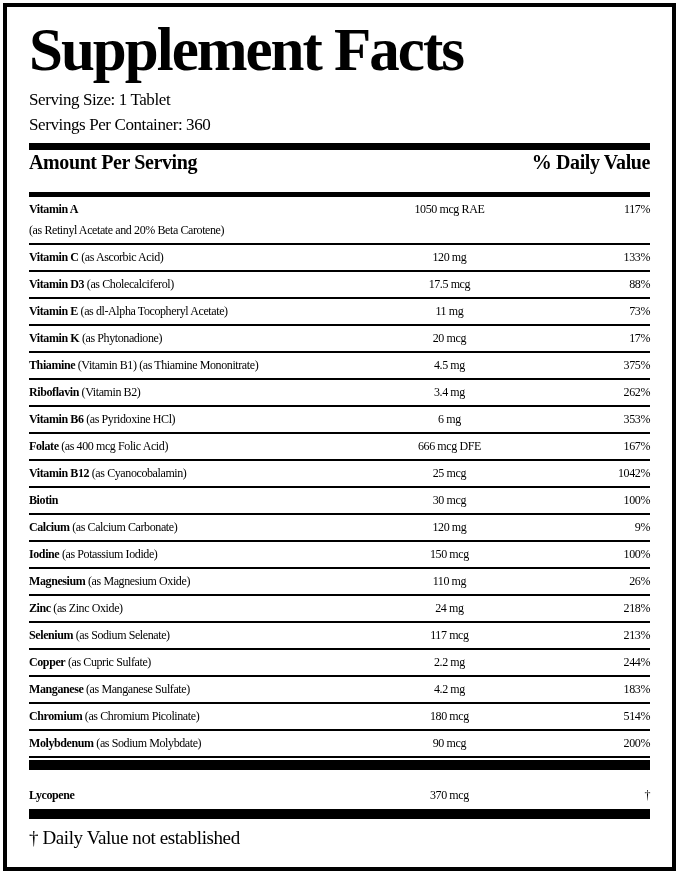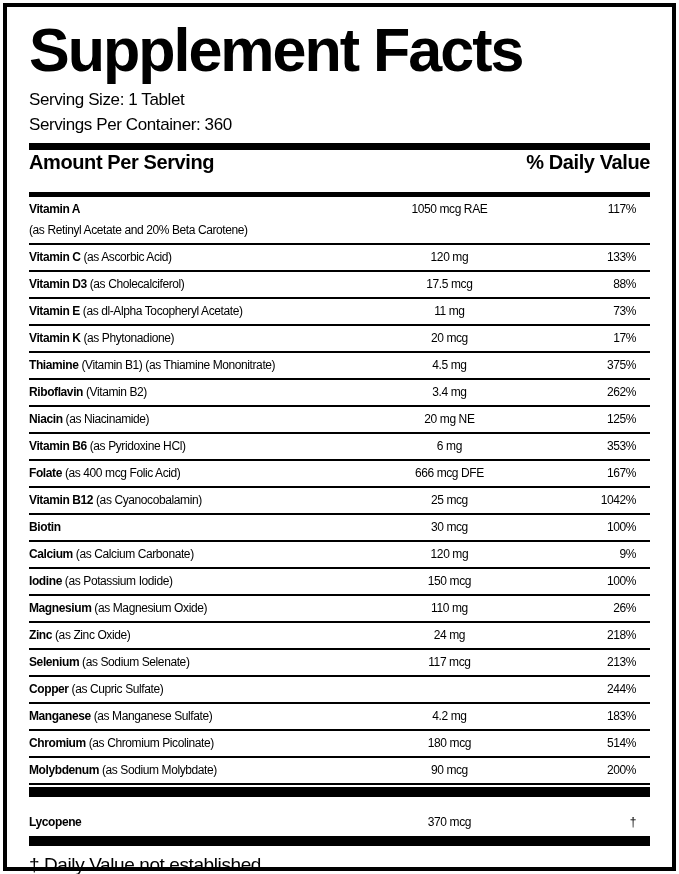--- a/index.html
+++ b/index.html
@@ -8,20 +8,21 @@
     background: #ffffff;
     font-family: "Liberation Sans", sans-serif;
     color: #000000;
   }
   .stage {
     position: relative;
     width: 679px;
     height: 874px;
     background: #ffffff;
     overflow: hidden;
+    font-family: Liberation Serif, serif;
   }
   .panel {
     position: absolute;
     top: 3px; left: 3px; right: 3px; bottom: 3px;
     border: 4px solid #000000;
     box-sizing: border-box;
     padding: 12px 22px 8px 22px;
     background: #ffffff;
   }
   .title {
@@ -70,21 +71,21 @@
   .row .amt {
     position: absolute;
     top: 0;
     left: calc(67.7% - 95px);
     width: 190px;
     text-align: center;
   }
   .row .dv {
     position: absolute;
     top: 0;
-    right: 14px;
+    right: 0;
     text-align: center;
   }
   .row .sub {
     line-height: 21px;
     white-space: nowrap;
   }
   .other-section .row { border-bottom: none; padding: 3px 0; margin-top: 12px; }
   .footnote {
     font-size: 19px;
     letter-spacing: -0.4px;
@@ -169,28 +170,20 @@
 
   <div class="row">
     <div class="line1">
       <span class="nm"><b class="n">Riboflavin</b><span class="d"> (Vitamin B2)</span></span>
       <span class="amt">3.4 mg</span>
       <span class="dv">262%</span>
     </div>
 
   </div>
 
-  <div class="row">
-    <div class="line1">
-      <span class="nm"><b class="n">Niacin</b><span class="d"> (as Niacinamide)</span></span>
-      <span class="amt">20 mg NE</span>
-      <span class="dv">125%</span>
-    </div>
-
-  </div>
 
   <div class="row">
     <div class="line1">
       <span class="nm"><b class="n">Vitamin B6</b><span class="d"> (as Pyridoxine HCl)</span></span>
       <span class="amt">6 mg</span>
       <span class="dv">353%</span>
     </div>
 
   </div>
 
@@ -263,20 +256,21 @@
       <span class="nm"><b class="n">Selenium</b><span class="d"> (as Sodium Selenate)</span></span>
       <span class="amt">117 mcg</span>
       <span class="dv">213%</span>
     </div>
 
   </div>
 
   <div class="row">
     <div class="line1">
       <span class="nm"><b class="n">Copper</b><span class="d"> (as Cupric Sulfate)</span></span>
+      <span class="amt">2.2 mg</span>
       <span class="dv">244%</span>
     </div>
 
   </div>
 
   <div class="row">
     <div class="line1">
       <span class="nm"><b class="n">Manganese</b><span class="d"> (as Manganese Sulfate)</span></span>
       <span class="amt">4.2 mg</span>
       <span class="dv">183%</span>

